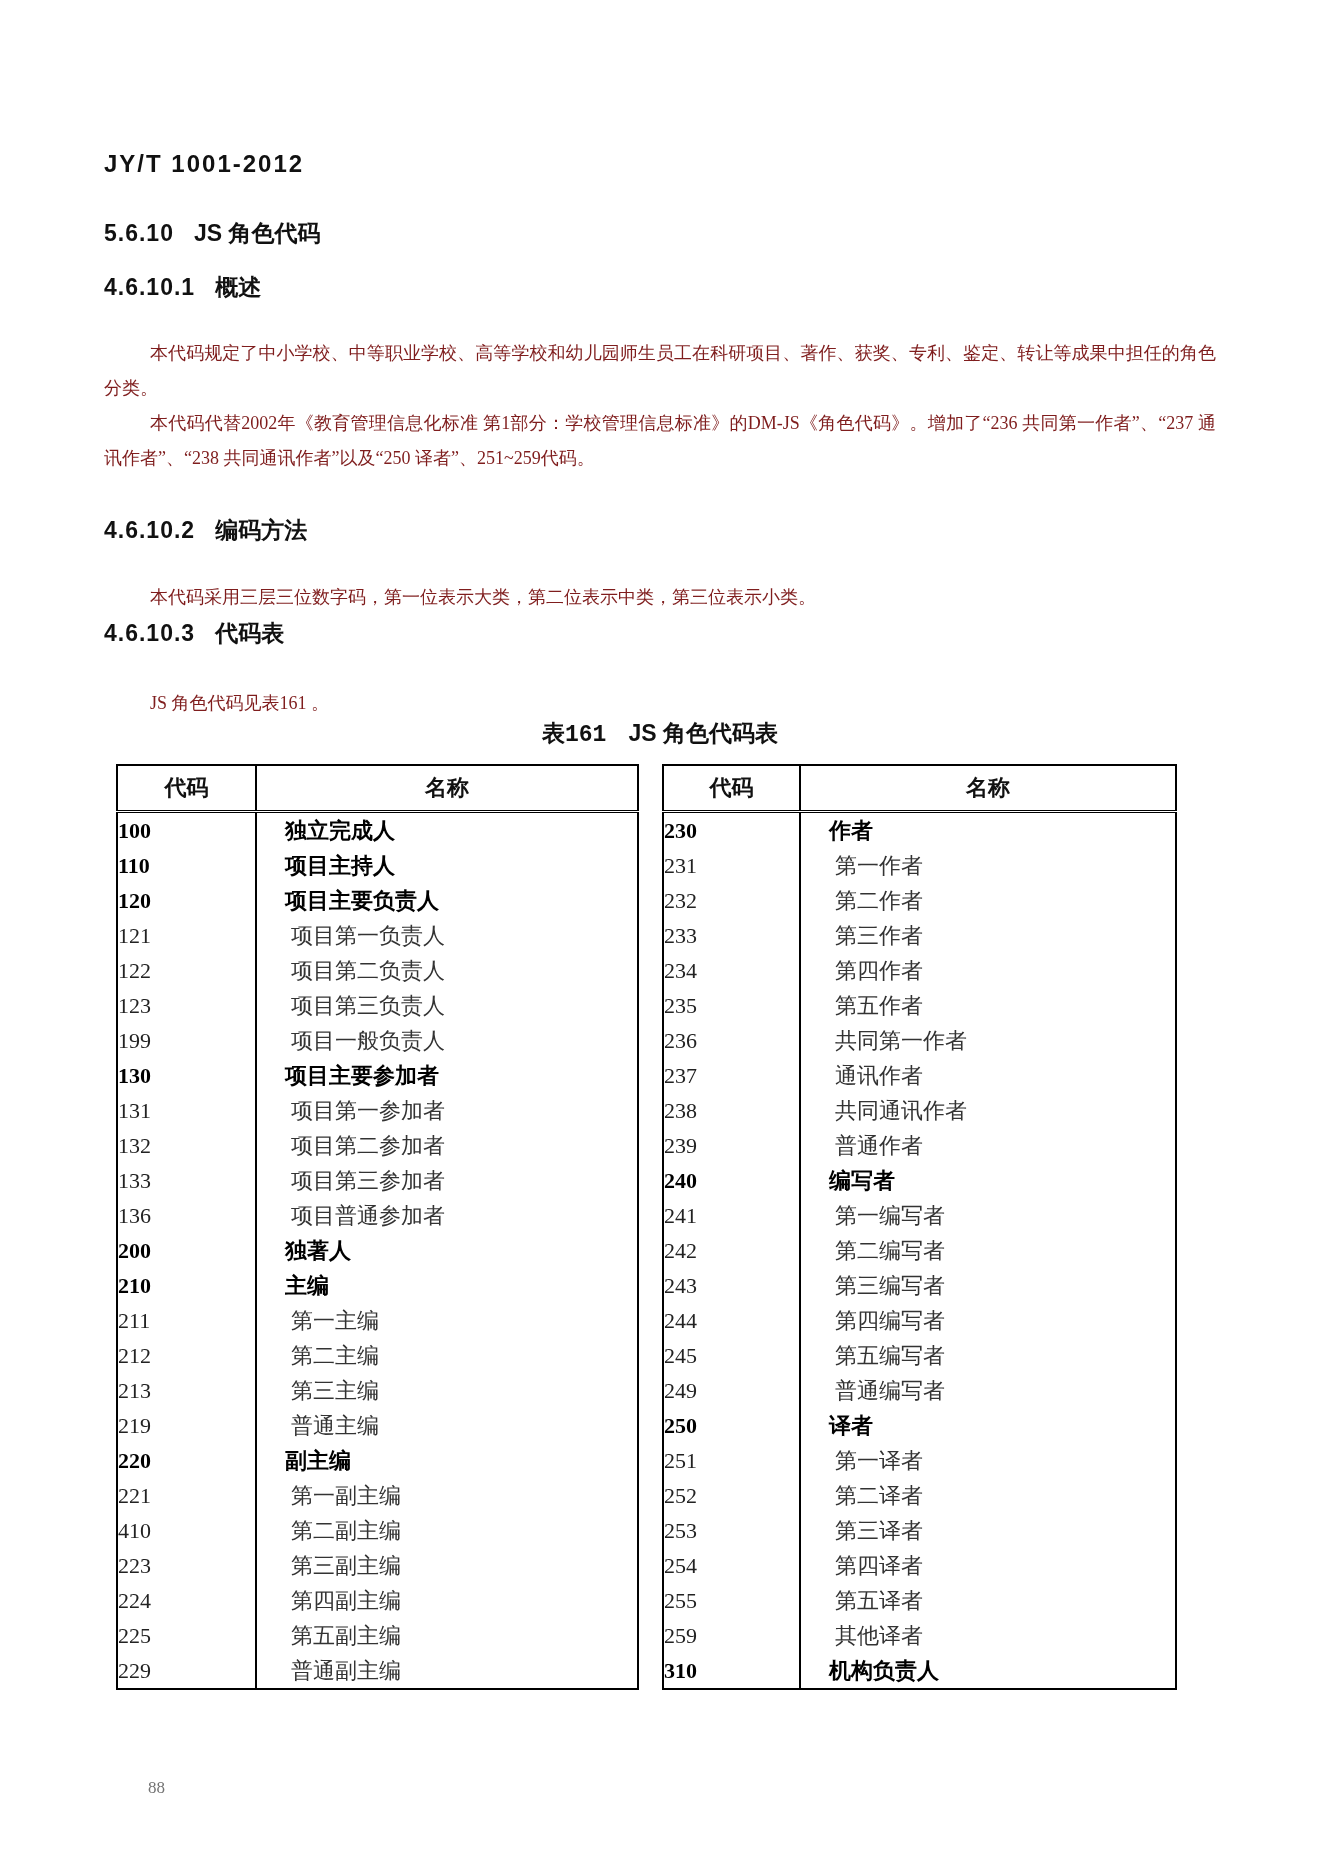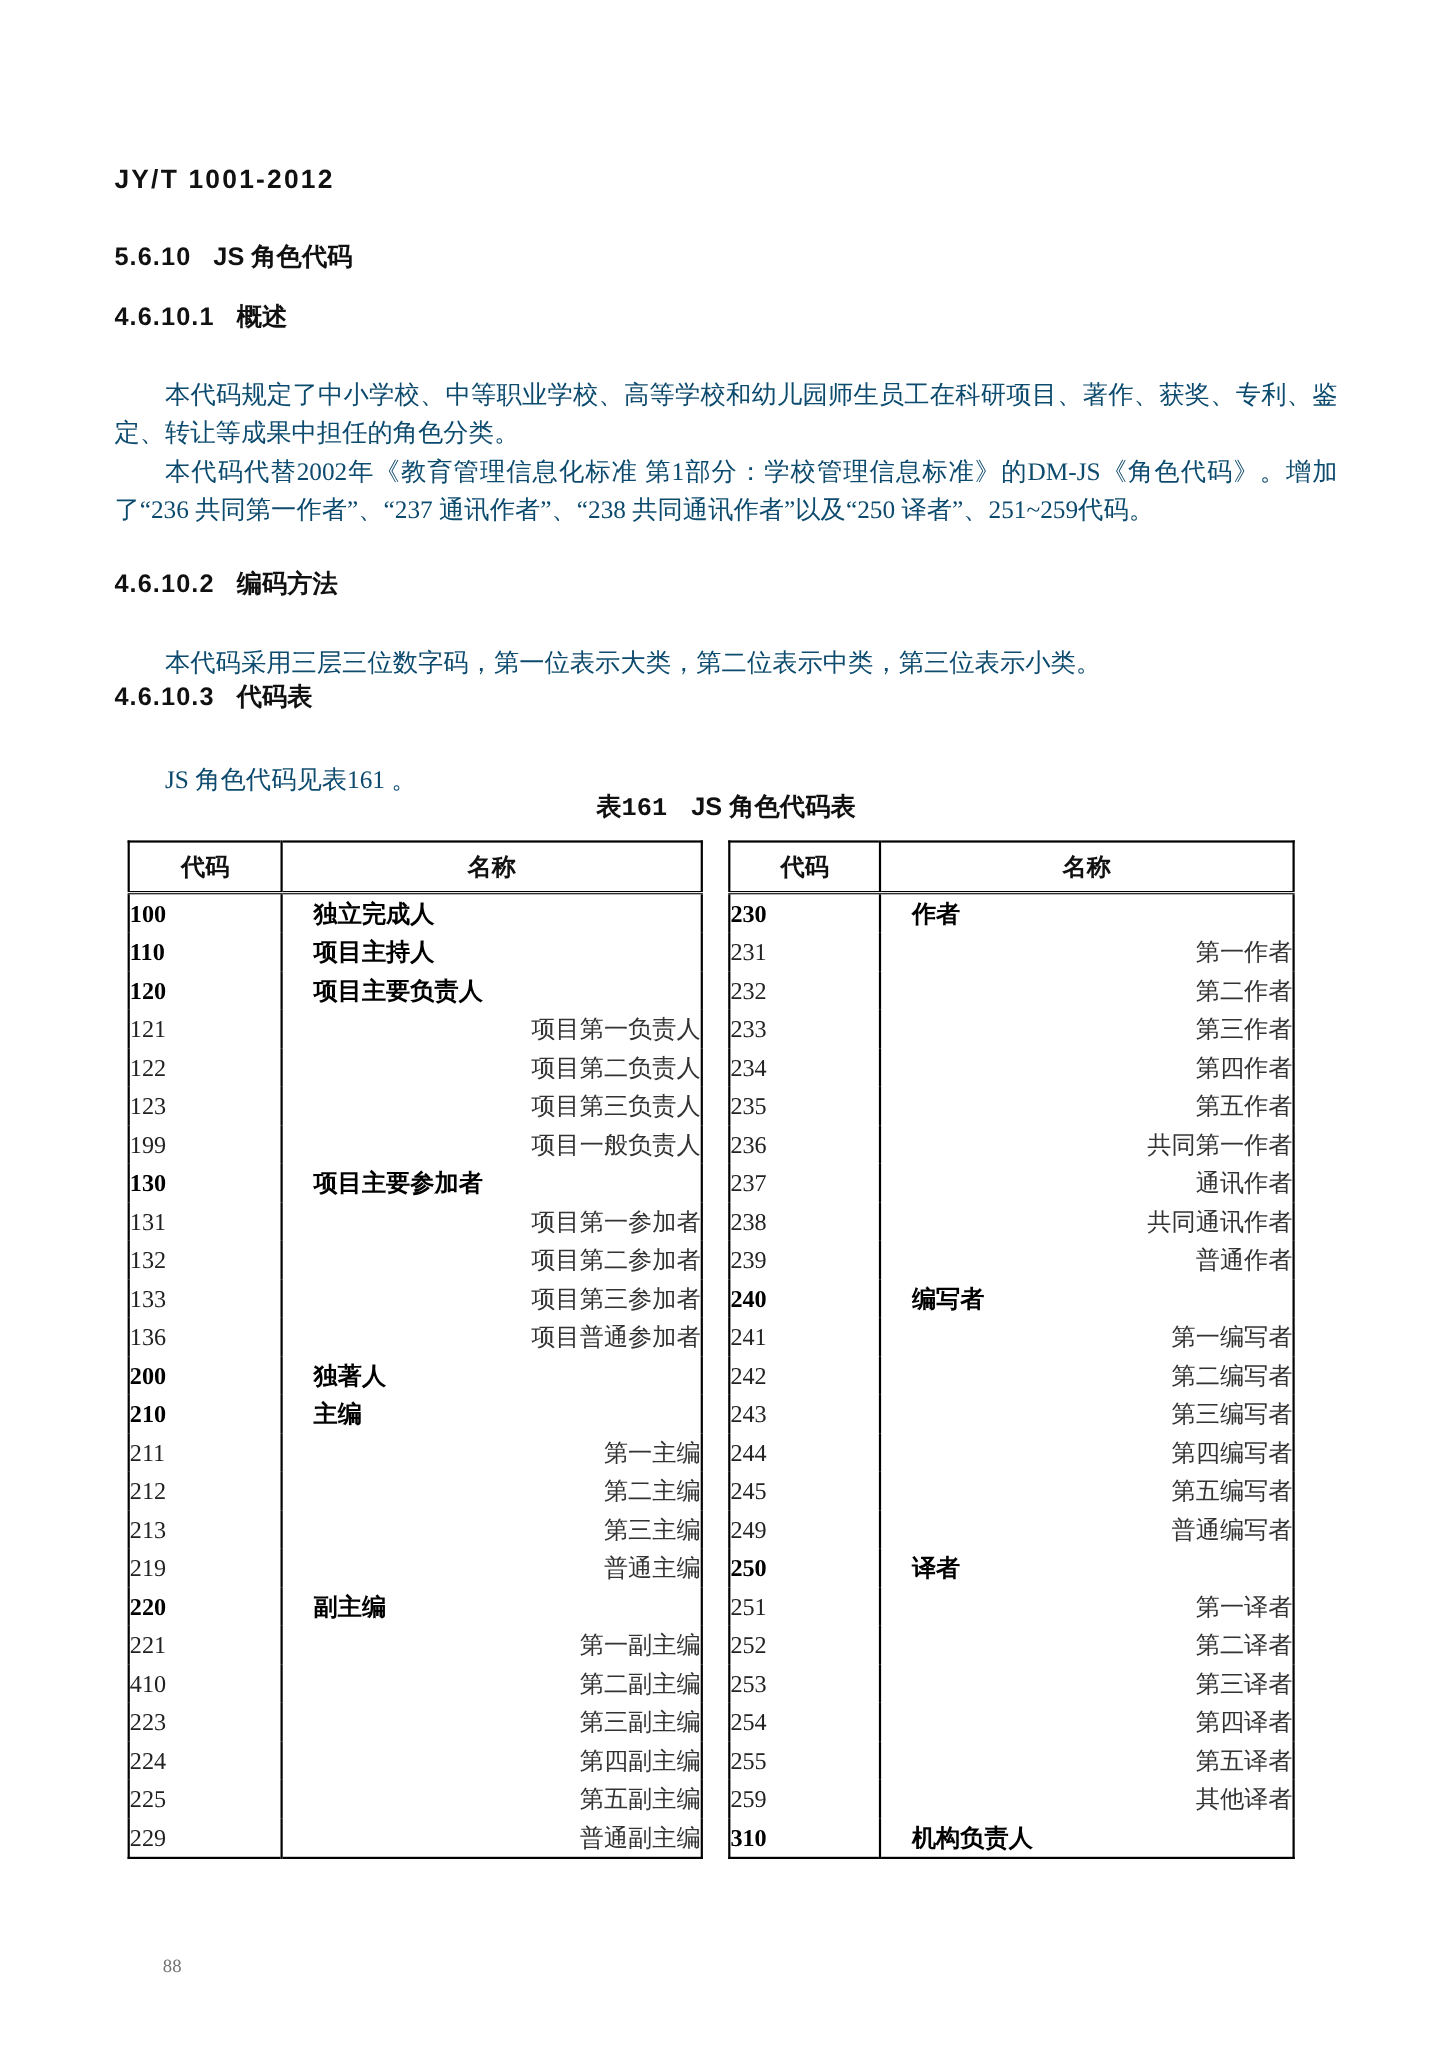--- a/index.html
+++ b/index.html
@@ -30,24 +30,24 @@
     font-weight: bold;
     font-size: 23px;
     color: #111;
     white-space: nowrap;
   }
   .heading .num { margin-right: 20px; letter-spacing: 1px; }
   .para {
     position: absolute;
     left: 104px;
     width: 1112px;
-    font-size: 23px;
+    font-size: 18px;
     line-height: 35px;
     text-align: justify;
-    color: #0c4a6e;
+    color: #7f1d1d;
   }
   .indent { text-indent: 46px; }
   .table-caption {
     position: absolute;
     left: 104px;
     top: 718px;
     width: 1112px;
     text-align: center;
     font-family: "Liberation Sans", sans-serif;
     font-weight: bold;
@@ -95,21 +95,20 @@
   td.name.main {
     padding-left: 28px;
     font-family: "Liberation Sans", sans-serif;
     font-weight: bold;
     color: #000;
   }
   td.name.sub {
     padding-left: 34px;
     font-family: "Liberation Serif", serif;
     color: #333;
-    text-align: right;
   }
   .page-number {
     position: absolute;
     left: 148px;
     top: 1778px;
     font-size: 17px;
     color: #737373;
   }
 </style>
 </head>

